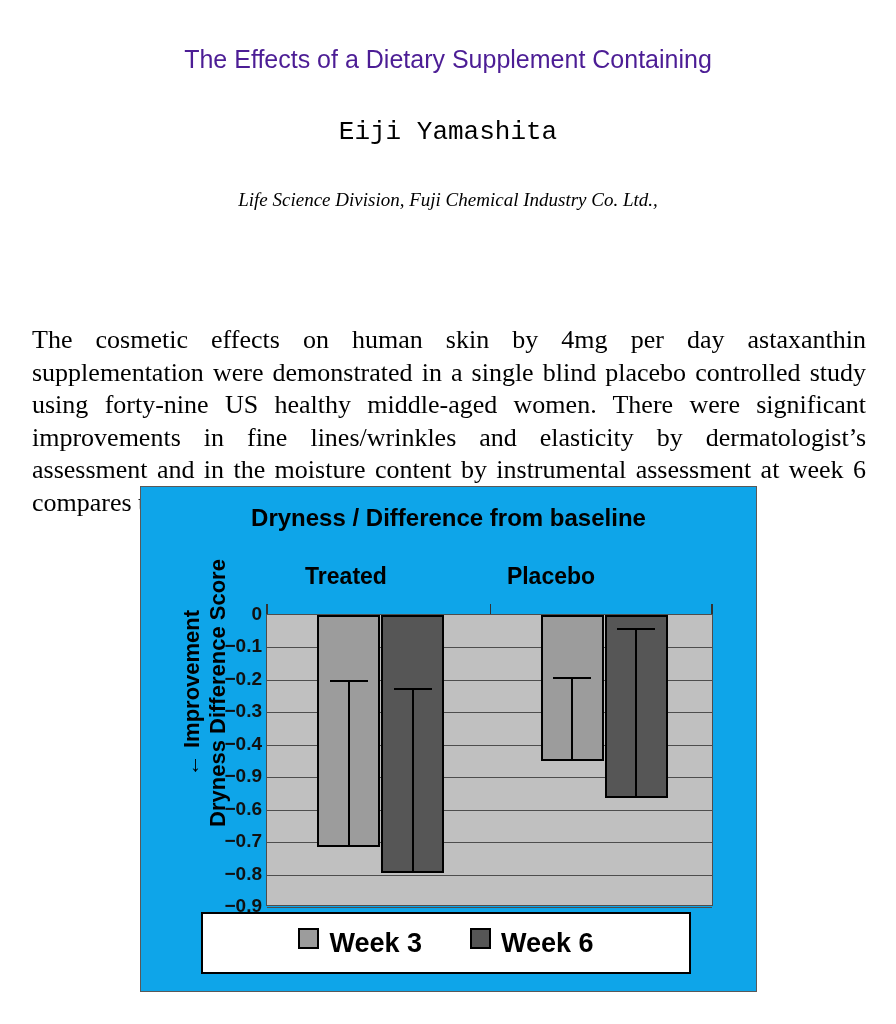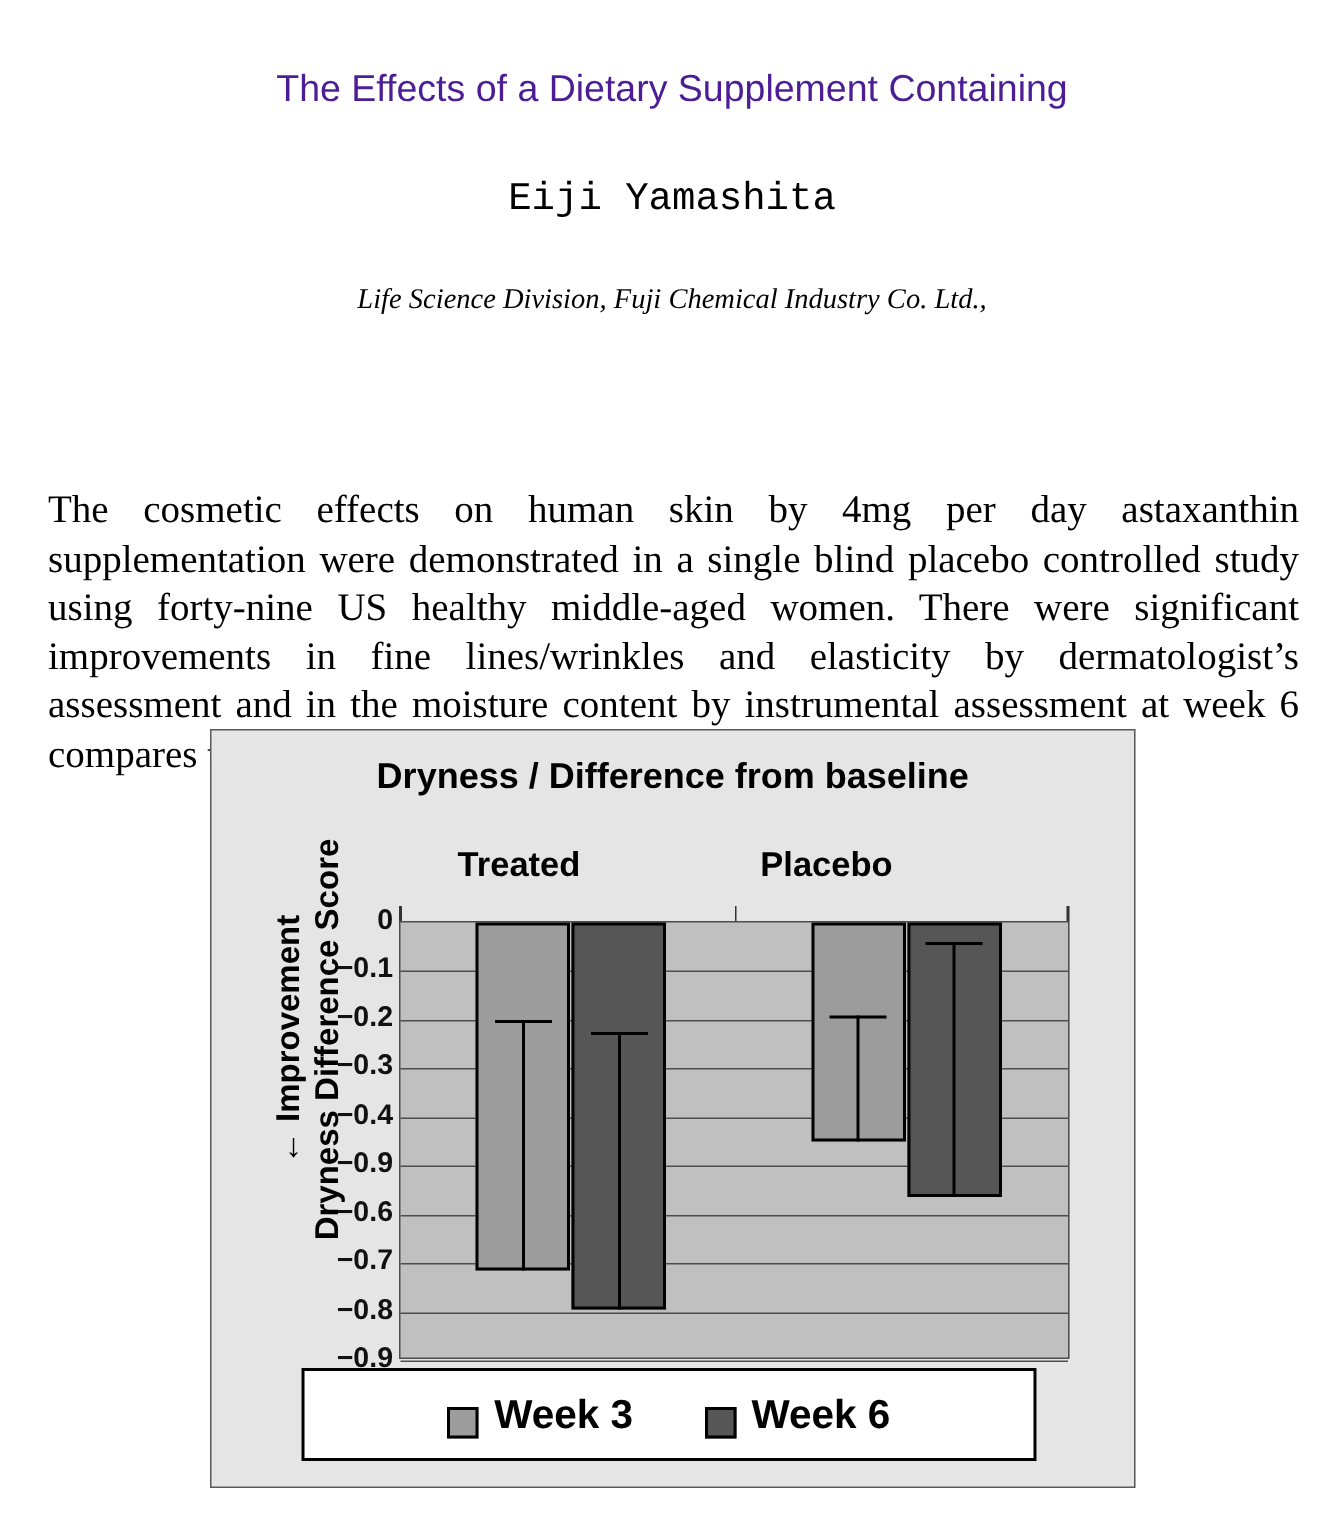--- a/index.html
+++ b/index.html
@@ -59,21 +59,21 @@
     font-size: 26px;
     line-height: 32.5px;
   }
 
   
   #figure-frame {
     position: absolute;
     left: 140px; top: 486px;
     width: 617px; height: 506px;
     border: 1.5px solid #595959;
-    background: #e5e5e5;
+    background: #0ea5e9;
     box-sizing: border-box;
   }
 
   #chart-title {
     position: absolute;
     left: 0; top: 17px; width: 100%;
     text-align: center;
     font-family: "Liberation Sans", sans-serif;
     font-weight: bold;
     font-size: 24px;
@@ -195,21 +195,21 @@
     border: 2px solid #000;
     background: #ffffff;
     display: flex;
     align-items: center;
     justify-content: center;
     gap: 48px;
     box-sizing: border-box;
   }
   .legend-entry {
     display: flex;
-    align-items: flex-end;
+    align-items: flex-start;
     gap: 10px;
     font-family: "Liberation Sans", sans-serif;
     font-weight: bold;
     font-size: 27px;
     color: #000;
   }
   .legend-swatch {
     width: 21px; height: 21px;
     border: 2.5px solid #000;
     box-sizing: border-box;

